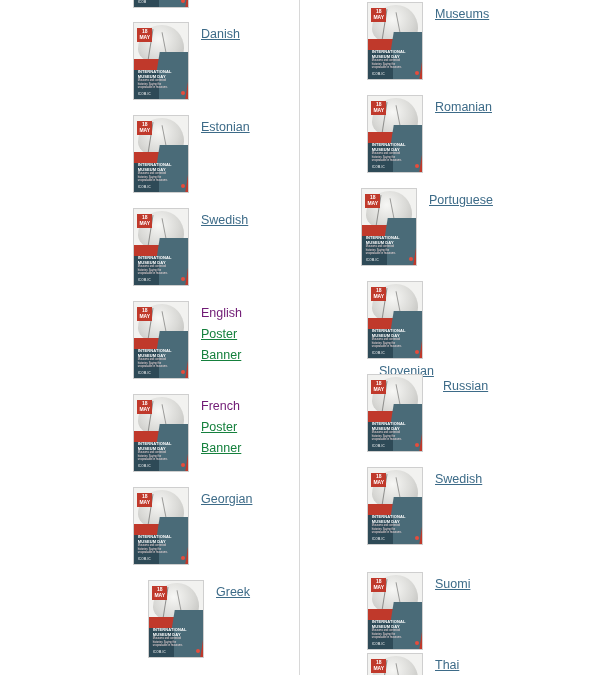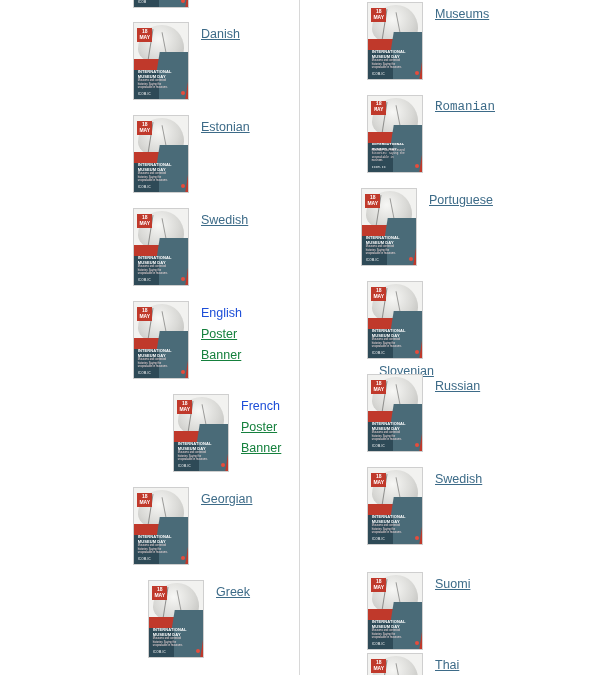--- a/index.html
+++ b/index.html
@@ -173,21 +173,21 @@
     border-radius: 50%;
   }
 
   .entry-text {
     margin-left: 12px;
     padding-top: 2px;
   }
 
   .lang-name {
     font-size: 12.5px;
-    color: #1d4ed8;
+    color: #701a75;
     line-height: 21px;
     white-space: nowrap;
   }
   .lang-name.link {
     color: #3d6b88;
     text-decoration: underline;
     cursor: pointer;
   }
   .sub-link {
     font-size: 12.5px;
@@ -296,21 +296,21 @@
             <div class="pt-sub">Museums and contested histories: Saying the unspeakable in museums</div>
             <div class="pt-foot">ICOM.IC</div>
             <div class="pt-dot"></div>
           </div>
           <div class="entry-text">
             <div class="lang-name">English</div>
             <div class="sub-link">Poster</div>
             <div class="sub-link">Banner</div>
           </div>
         </div>
-        <div class="lang-entry" style="top: 394px; left: 133px; margin-left: 40px;">
+        <div class="lang-entry" style="top: 394px; left: 133px;">
           <div class="poster">
             <div class="pt-top"></div>
             <div class="pt-face"></div>
             <div class="pt-crack"></div>
             <div class="pt-crack2"></div>
             <div class="pt-red"></div>
             <div class="pt-teal"></div>
             <div class="pt-dark"></div>
             <div class="pt-badge">18<br>MAY</div>
             <div class="pt-title">INTERNATIONAL<br>MUSEUM DAY</div>
@@ -376,21 +376,21 @@
             <div class="pt-badge">18<br>MAY</div>
             <div class="pt-title">INTERNATIONAL<br>MUSEUM DAY</div>
             <div class="pt-sub">Museums and contested histories: Saying the unspeakable in museums</div>
             <div class="pt-foot">ICOM.IC</div>
             <div class="pt-dot"></div>
           </div>
           <div class="entry-text">
             <div class="lang-name link">Museums</div>
           </div>
         </div>
-        <div class="lang-entry" style="top: 95px; left: 67px; font-family: Liberation Mono, monospace;">
+        <div class="lang-entry" style="top: 95px; left: 67px;">
           <div class="poster">
             <div class="pt-top"></div>
             <div class="pt-face"></div>
             <div class="pt-crack"></div>
             <div class="pt-crack2"></div>
             <div class="pt-red"></div>
             <div class="pt-teal"></div>
             <div class="pt-dark"></div>
             <div class="pt-badge">18<br>MAY</div>
             <div class="pt-title">INTERNATIONAL<br>MUSEUM DAY</div>
@@ -433,21 +433,21 @@
             <div class="pt-badge">18<br>MAY</div>
             <div class="pt-title">INTERNATIONAL<br>MUSEUM DAY</div>
             <div class="pt-sub">Museums and contested histories: Saying the unspeakable in museums</div>
             <div class="pt-foot">ICOM.IC</div>
             <div class="pt-dot"></div>
           </div>
           <div class="entry-text">
             <div class="lang-name link">Slovenian</div>
           </div>
         </div>
-        <div class="lang-entry" style="top: 374px; left: 67px;">
+        <div class="lang-entry" style="top: 374px; left: 67px; gap: 8px;">
           <div class="poster">
             <div class="pt-top"></div>
             <div class="pt-face"></div>
             <div class="pt-crack"></div>
             <div class="pt-crack2"></div>
             <div class="pt-red"></div>
             <div class="pt-teal"></div>
             <div class="pt-dark"></div>
             <div class="pt-badge">18<br>MAY</div>
             <div class="pt-title">INTERNATIONAL<br>MUSEUM DAY</div>

